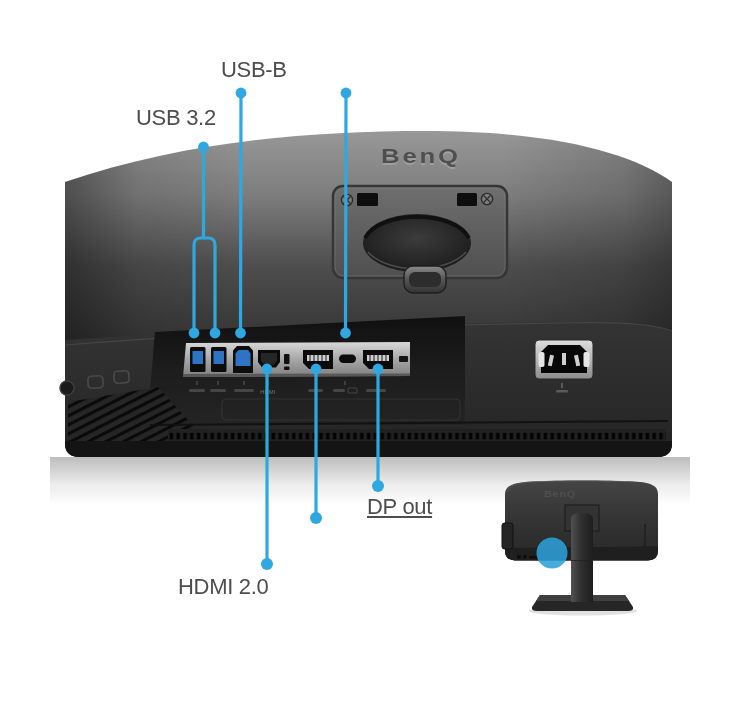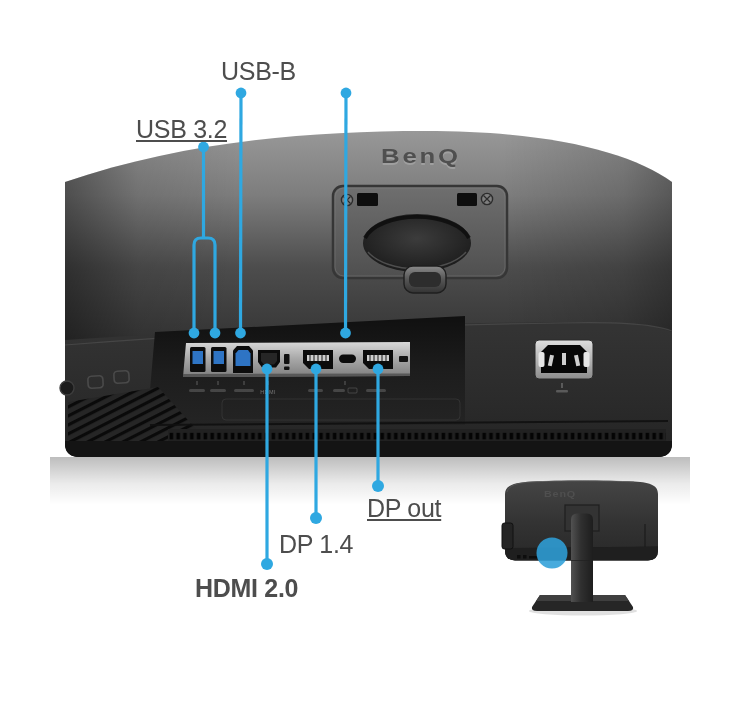--- a/index.html
+++ b/index.html
@@ -12,29 +12,29 @@
   html,body{margin:0;padding:0;background:var(--background);}
   .stage{
     position:relative;width:742px;height:704px;overflow:hidden;
     background:var(--background);
     font-family:"Liberation Sans",sans-serif;
   }
   .stage svg{position:absolute;left:0;top:0;}
   .callout-label{
     position:absolute;z-index:3;
     font-family:"Liberation Sans",sans-serif;
-    font-size:25px;line-height:1.15;font-weight:400;
+    font-size:22px;line-height:1.15;font-weight:400;
     letter-spacing:-0.3px;color:var(--label-text);white-space:nowrap;
   }
-  .lbl-usb32{left:136px;top:115px;text-decoration:underline;}
+  .lbl-usb32{left:136px;top:105px;}
   .lbl-usbb{left:221px;top:57px;}
   .lbl-usbc{left:326px;top:57px;}
   .lbl-dpout{left:367px;top:494px;text-decoration:underline;}
   .lbl-dp14{left:279px;top:530px;}
-  .lbl-hdmi{left:195px;top:574px;font-weight:bold;}
+  .lbl-hdmi{left:178px;top:574px;}
   .callout-line{stroke:var(--accent-blue);stroke-width:3.2;fill:none;}
   .callout-dot{fill:var(--accent-blue);}
   .usb-tongue{fill:var(--usb-port-blue);}
   .hl-circle{fill:var(--highlight-circle);opacity:.88;}
 </style>
 </head>
 <body>
 
 <div class="stage">
 
@@ -283,15 +283,14 @@
 
       <path class="callout-line" d="M378,369 L378,486"></path>
       <circle class="callout-dot" cx="378" cy="369" r="5.4"></circle>
       <circle class="callout-dot" cx="378" cy="486" r="6"></circle>
     </g>
   </svg>
 
   <div class="callout-label lbl-usb32">USB 3.2</div>
   <div class="callout-label lbl-usbb">USB-B</div>
   <div class="callout-label lbl-dpout">DP out</div>
-  <div class="callout-label lbl-dp14">DP 1.4</div>
   <div class="callout-label lbl-hdmi">HDMI 2.0</div>
 </div>
 
 </body></html>

